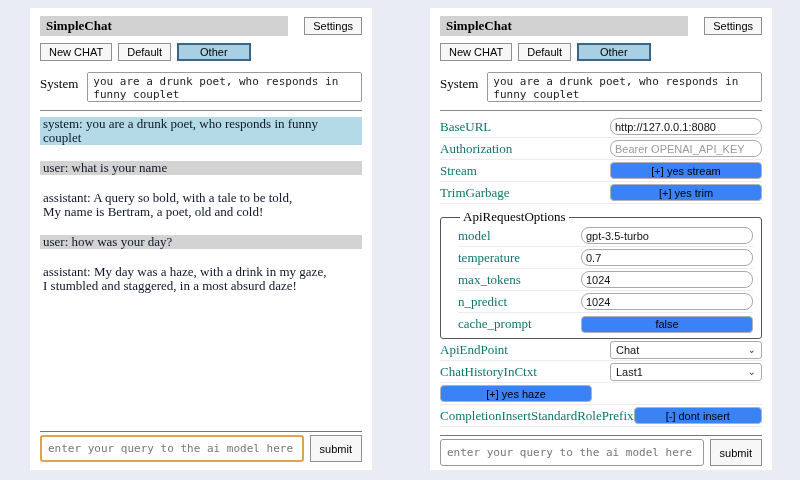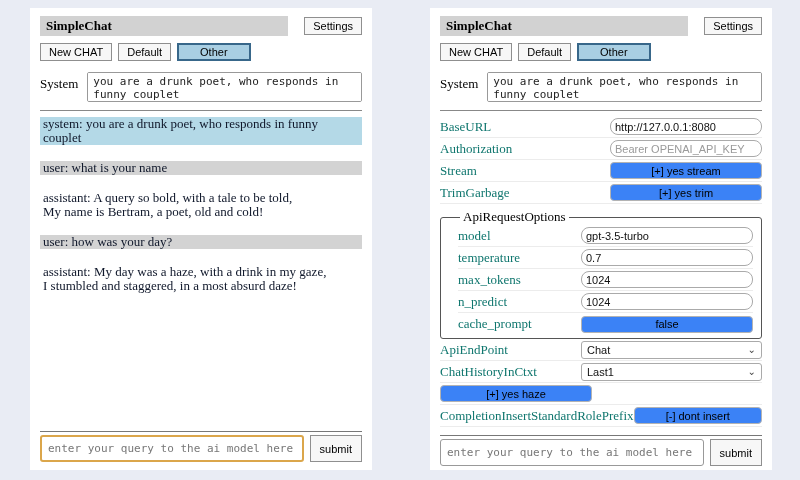--- a/index.html
+++ b/index.html
@@ -75,21 +75,21 @@
     border: 1px solid #aaa; border-radius: 8px; padding: 0 4px; color: #111;
   }
   .sinput::placeholder { color: #9a9a9a; }
   .toggle {
     width: 152px; height: 17px;
     font-family: "Liberation Sans", sans-serif; font-size: 11px;
     background: #3b82f6; border: 1px solid #b3b3b3; border-radius: 4px;
     color: #000; cursor: pointer;
   }
   .sselect {
-    width: 181px; height: 18px; background: #fff;
+    width: 152px; height: 18px; background: #fff;
     border: 1px solid #aaa; border-radius: 3px;
     font-family: "Liberation Sans", sans-serif; font-size: 11px;
     display: flex; align-items: center; justify-content: space-between;
     padding: 0 5px; cursor: pointer; color: #111;
   }
   .chev { font-size: 10px; color: #444; line-height: 1; }
   fieldset {
     margin-top: 5px; border: 1px solid #555; border-radius: 3px;
     padding: 0 8px 3px 17px;
   }

